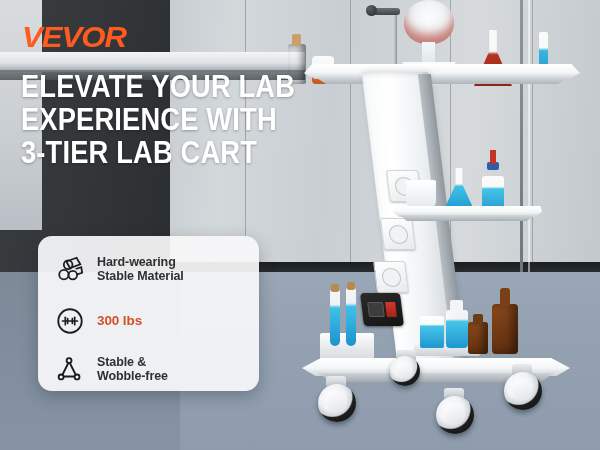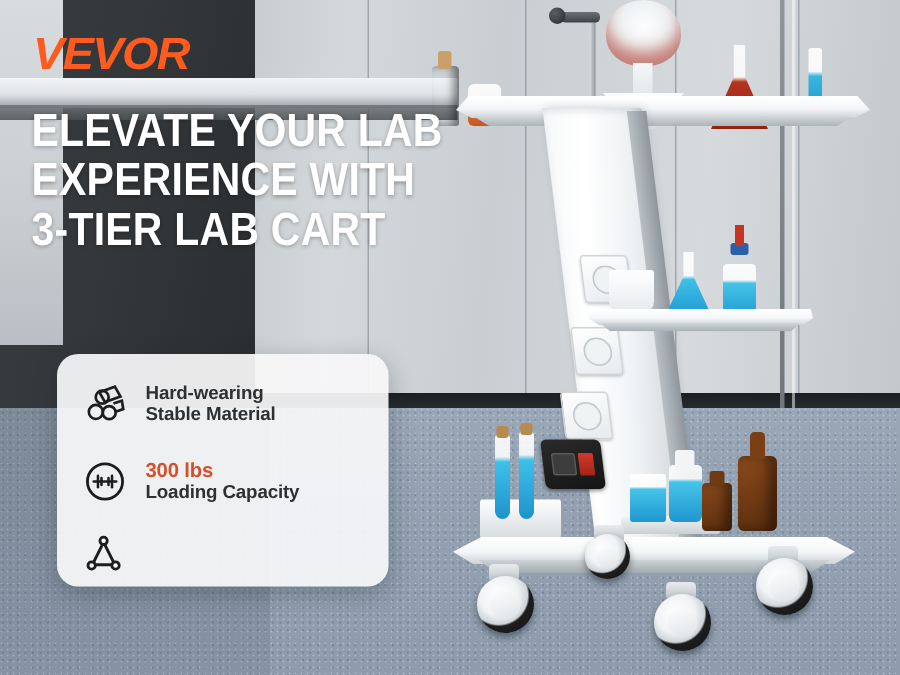--- a/index.html
+++ b/index.html
@@ -290,34 +290,37 @@
             <line x1="8" y1="16" x2="24" y2="16"></line>
             <line x1="11" y1="12" x2="11" y2="20"></line>
             <line x1="21" y1="12" x2="21" y2="20"></line>
             <line x1="13.5" y1="13.5" x2="13.5" y2="18.5"></line>
             <line x1="18.5" y1="13.5" x2="18.5" y2="18.5"></line>
           </g>
         </svg>
       </span>
       <span class="tx">
         <span class="hl">300 lbs</span>
-        <span class="ln">Loading Capacity</span>
       </span>
     </div>
 
     <div class="feat" style="top:118px;">
       <span class="ic">
         <svg width="30" height="30" viewBox="0 0 32 32">
           <g fill="none" stroke="#1b1d1f" stroke-width="2" stroke-linecap="round">
             <path d="M15 8 L7 24 M15 8 L23 24 M7 24 L23 24"></path>
           </g>
           <g fill="#fff" stroke="#1b1d1f" stroke-width="2">
             <circle cx="15" cy="7" r="2.6"></circle>
             <circle cx="6.5" cy="24.5" r="2.6"></circle>
             <circle cx="23.5" cy="24.5" r="2.6"></circle>
           </g>
         </svg>
       </span>
+      <span class="tx">
+        <span class="ln">Stable &amp;</span>
+        <span class="ln">Wobble-free</span>
+      </span>
     </div>
 
   </div>
 
 </div>
 
 </body></html>

